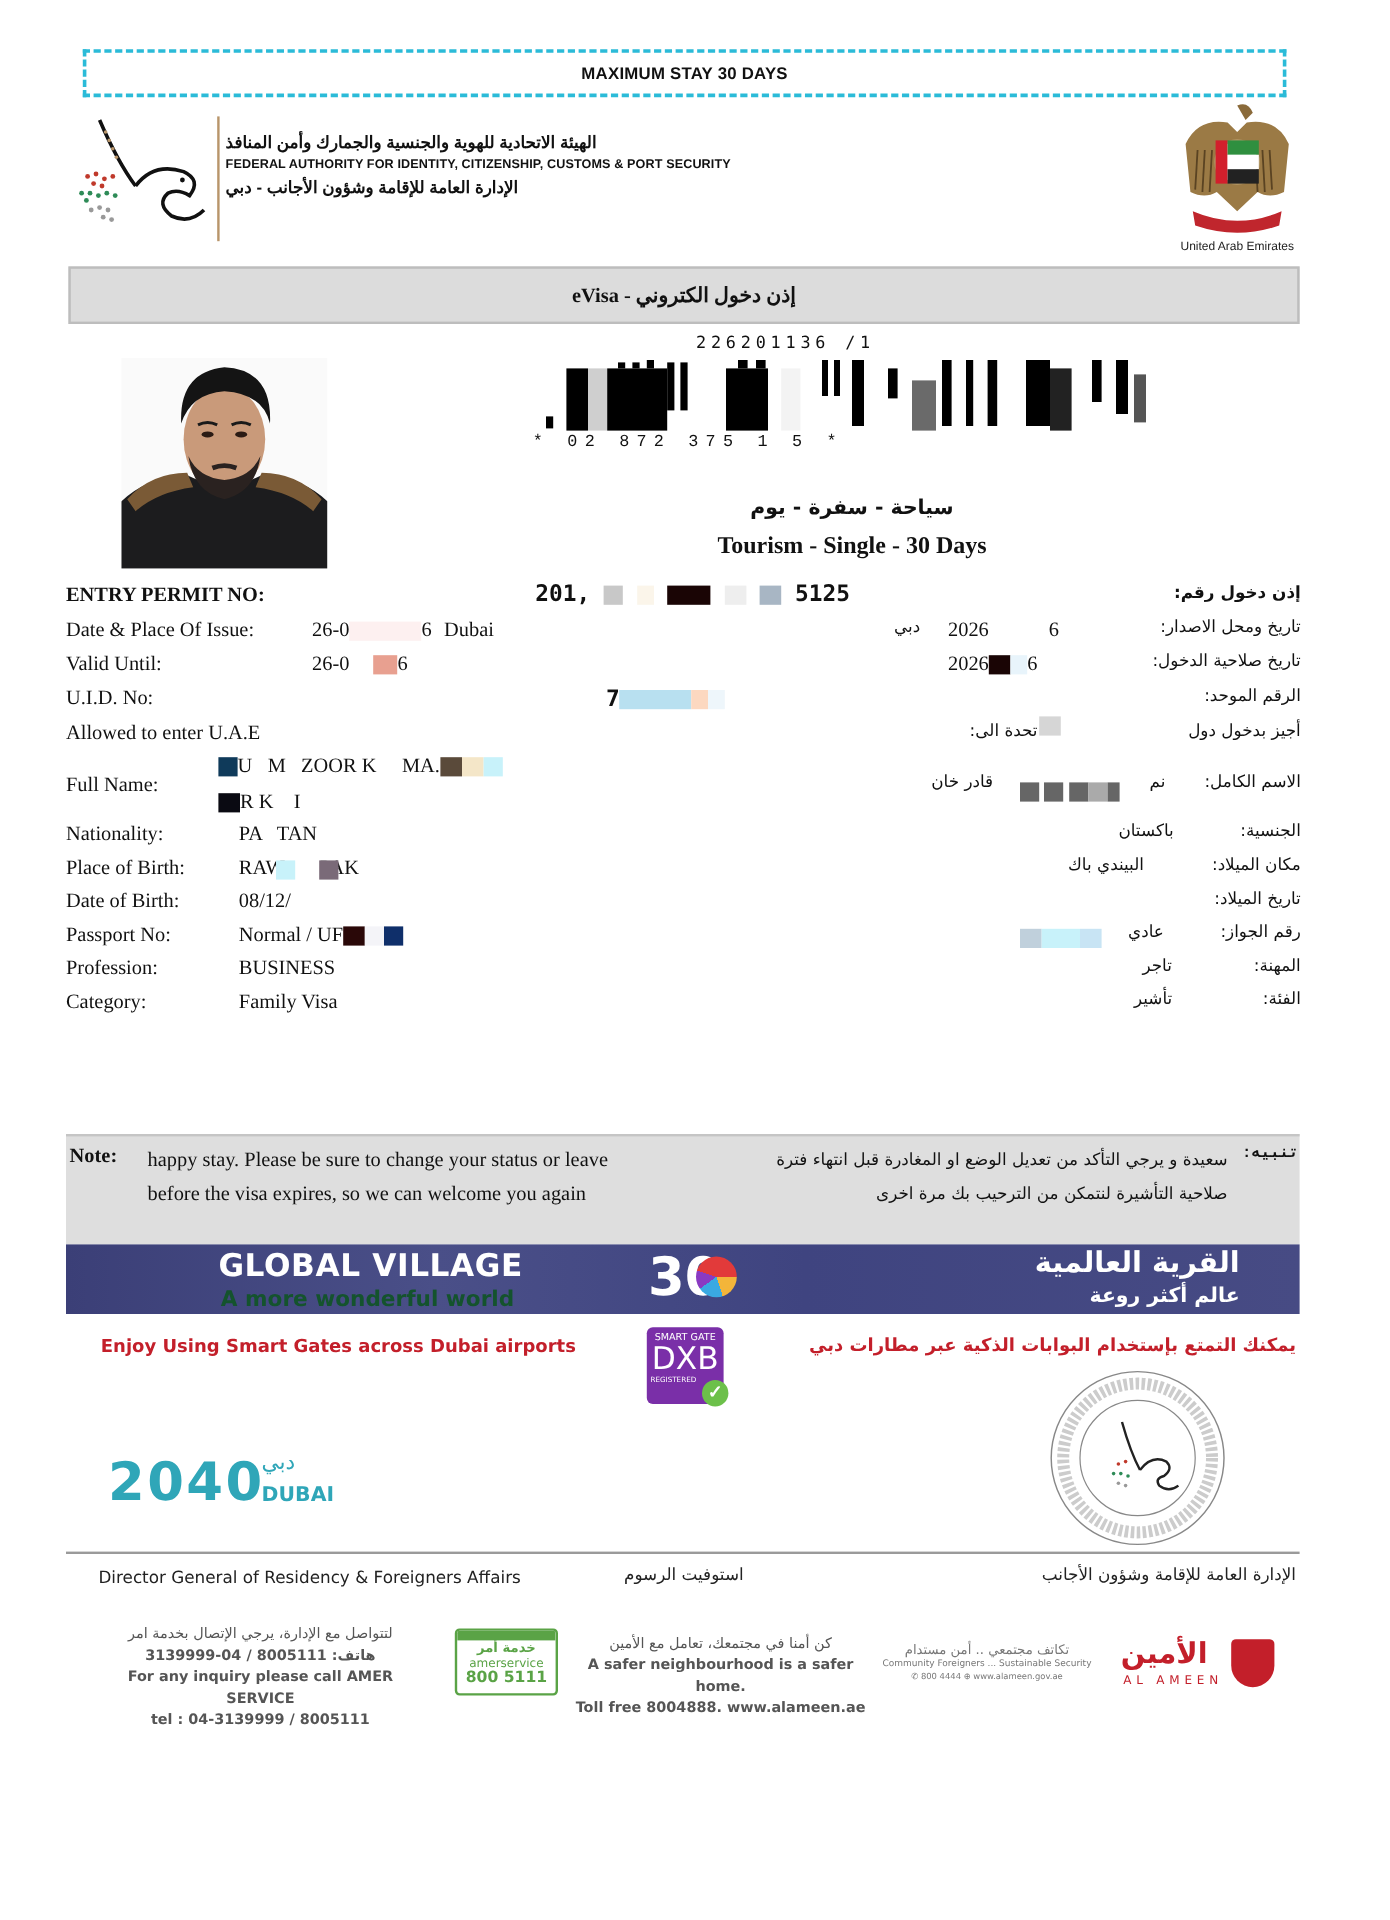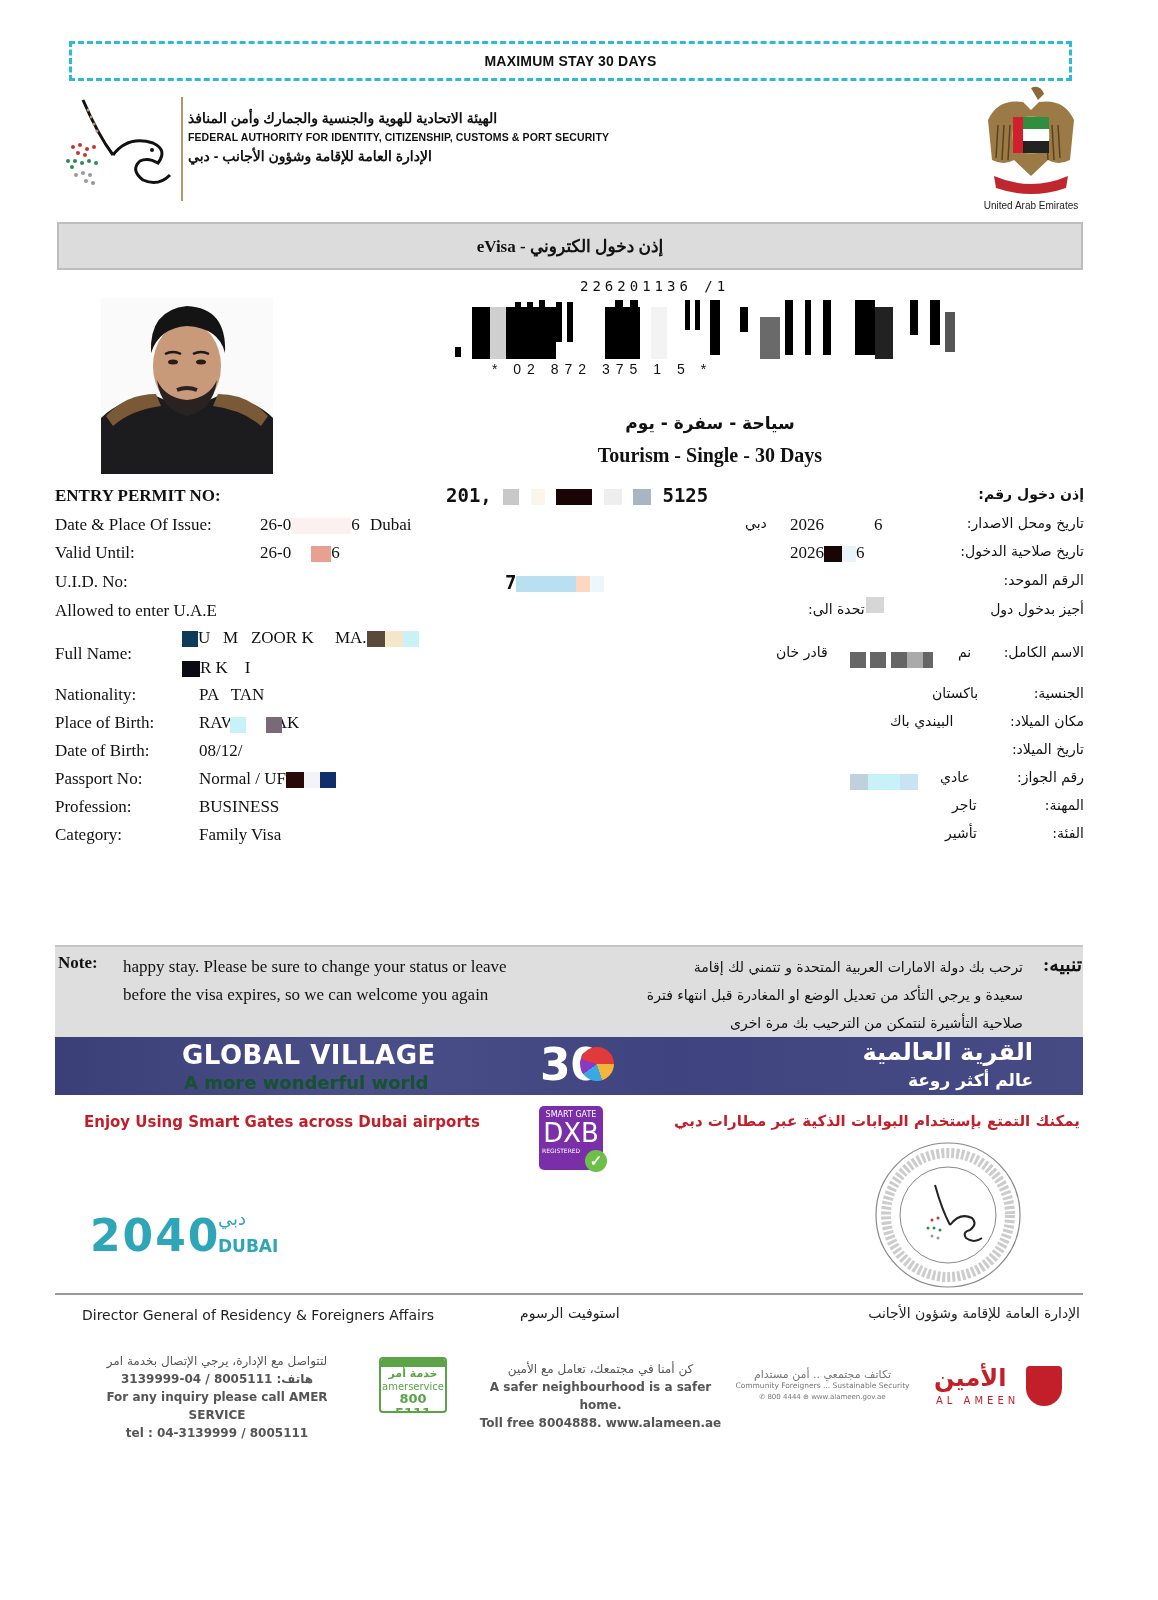--- a/index.html
+++ b/index.html
@@ -33,21 +33,21 @@
       display: flex; align-items: center; justify-content: center;
       font-size: 17px; font-weight: bold;
     }
 
     
     .photo { left: 101px; top: 298px; width: 172px; height: 176px; background: #fff; overflow: hidden; }
 
     
     .barcode-top-num { left: 580px; top: 278px; font-family: "DejaVu Sans Mono", monospace; font-size: 14px; letter-spacing: 4px; }
     .barcode { left: 455px; top: 297px; width: 500px; height: 62px; }
-    .barcode-bottom-num { left: 492px; top: 361px; font-family: Liberation Sans, sans-serif; font-size: 14px; letter-spacing: 6px; }
+    .barcode-bottom-num { left: 444px; top: 361px; font-family: Liberation Mono, monospace; font-size: 14px; letter-spacing: 6px; }
 
     .visa-type-ar { left: 520px; top: 413px; width: 380px; text-align: center; font-family: "DejaVu Sans", sans-serif; font-size: 17px; font-weight: bold; direction: rtl; }
     .visa-type-en { left: 520px; top: 444px; width: 380px; text-align: center; font-size: 20px; font-weight: bold; }
 
     
     .row { position: absolute; left: 0; width: 1158px; height: 28px; font-size: 17px; }
     .lbl { position: absolute; left: 55px; }
     .val { position: absolute; left: 199px; }
     .ar-lbl { position: absolute; right: 74px; direction: rtl; font-family: "DejaVu Sans", sans-serif; font-size: 14px; }
     .ar-val { position: absolute; direction: rtl; font-family: "DejaVu Sans", sans-serif; font-size: 14px; }
@@ -55,21 +55,21 @@
 
     .redact { display: inline-block; vertical-align: middle; height: 16px; }
 
     
     .note-box {
       left: 55px; top: 945px; width: 1028px; height: 92px;
       background: #dedede; border-top: 2px solid #c5c5c5;
     }
     .note-label { left: 58px; top: 953px; font-size: 17px; font-weight: bold; }
     .note-en { left: 123px; top: 953px; width: 450px; font-size: 17px; line-height: 28px; }
-    .note-ar-label { right: 76px; top: 953px; font-family: Liberation Serif, serif; font-size: 19px; font-weight: bold; direction: rtl; }
+    .note-ar-label { right: 76px; top: 953px; font-family: Liberation Mono, monospace; font-size: 13px; font-weight: bold; direction: rtl; }
     .note-ar { right: 135px; top: 953px; width: 440px; font-family: "DejaVu Sans", sans-serif; font-size: 14px; line-height: 28px; direction: rtl; text-align: right; }
 
     
     .gv-banner {
       left: 55px; top: 1037px; width: 1028px; height: 58px;
       background: linear-gradient(90deg, #3b3f77 0%, #4a4f88 30%, #3f4480 60%, #474b84 100%);
       overflow: hidden;
     }
     .gv-title { left: 182px; top: 1040px; color: #fff; font-family: "DejaVu Sans", sans-serif; font-weight: bold; font-size: 26px; letter-spacing: 0.5px; }
     .gv-sub { left: 184px; top: 1072px; color: #14532d; font-family: "DejaVu Sans", sans-serif; font-weight: bold; font-size: 18px; }
@@ -102,21 +102,21 @@
     
     .footer-rule { left: 55px; top: 1293px; width: 1028px; height: 2px; background: #9a9a9a; }
     .fsig-en { left: 82px; top: 1307px; font-family: "DejaVu Sans", sans-serif; font-size: 14px; color: #222; }
     .fsig-mid { left: 520px; top: 1305px; font-family: "DejaVu Sans", sans-serif; font-size: 14px; color: #222; direction: rtl; }
     .fsig-ar { right: 78px; top: 1305px; font-family: "DejaVu Sans", sans-serif; font-size: 14px; color: #222; direction: rtl; }
 
     .amer-text { left: 86px; top: 1352px; width: 262px; text-align: center; font-family: "DejaVu Sans", sans-serif; color: #555; font-size: 12px; line-height: 18px; }
     .amer-text .ar { direction: rtl; }
     .amer-text .b { font-weight: bold; }
 
-    .amer-logo { left: 379px; top: 1357px; width: 68px; height: 56px; border: 2px solid #5aa346; border-radius: 4px; background: #fff; text-align: center; font-family: "DejaVu Sans", sans-serif; overflow: hidden; }
+    .amer-logo { left: 379px; top: 1357px; width: 86px; height: 56px; border: 2px solid #5aa346; border-radius: 4px; background: #fff; text-align: center; font-family: "DejaVu Sans", sans-serif; overflow: hidden; }
     .amer-logo .top { background: #5aa346; height: 8px; }
     .amer-logo .ar { color: #5aa346; font-size: 11px; font-weight: bold; direction: rtl; line-height: 14px; }
     .amer-logo .en { color: #5aa346; font-size: 10px; line-height: 11px; }
     .amer-logo .num { color: #5aa346; font-size: 13px; font-weight: bold; line-height: 14px; }
 
     .alameen-text { left: 478px; top: 1360px; width: 245px; text-align: center; font-family: "DejaVu Sans", sans-serif; color: #555; font-size: 12px; line-height: 18px; }
     .alameen-text .ar { direction: rtl; }
     .alameen-text .b { font-weight: bold; }
 
     .cs-text { left: 735px; top: 1368px; width: 175px; text-align: center; font-family: "DejaVu Sans", sans-serif; color: #777; }
@@ -356,21 +356,20 @@
 </div>
 
 <div class="abs note-box"></div>
 <div class="abs note-label">Note:</div>
 <div class="abs note-en">
   <div>happy stay. Please be sure to change your status or leave</div>
   <div>before the visa expires, so we can welcome you again</div>
 </div>
 <div class="abs note-ar-label">تنبيه:</div>
 <div class="abs note-ar">
-  <div>ترحب بك دولة الامارات العربية المتحدة و تتمني لك إقامة</div>
   <div>سعيدة و يرجي التأكد من تعديل الوضع او المغادرة قبل انتهاء فترة</div>
   <div>صلاحية التأشيرة لنتمكن من الترحيب بك مرة اخرى</div>
 </div>
 
 <div class="abs gv-banner"></div>
 <div class="abs gv-title">GLOBAL VILLAGE</div>
 <div class="abs gv-sub">A more wonderful world</div>
 <div class="abs gv-30">30</div>
 <div class="abs gv-ball"></div>
 <div class="abs gv-ar-title">القرية العالمية</div>

